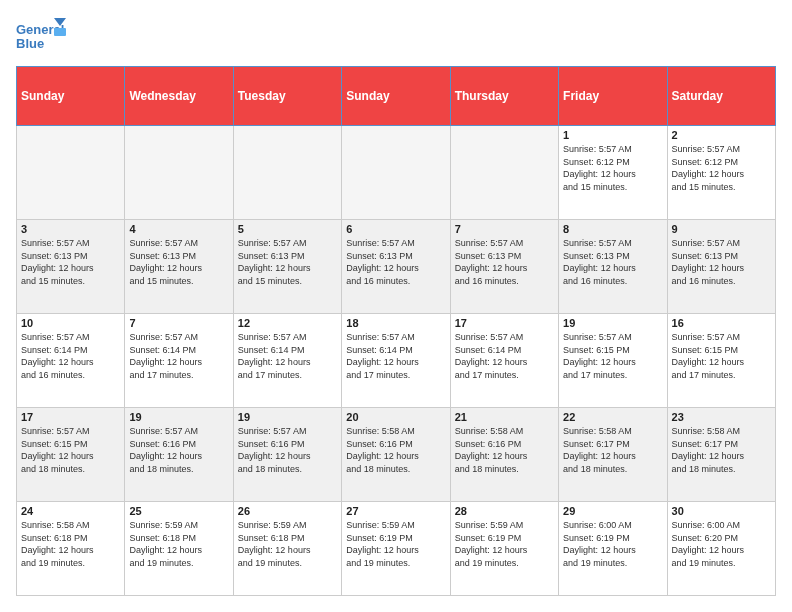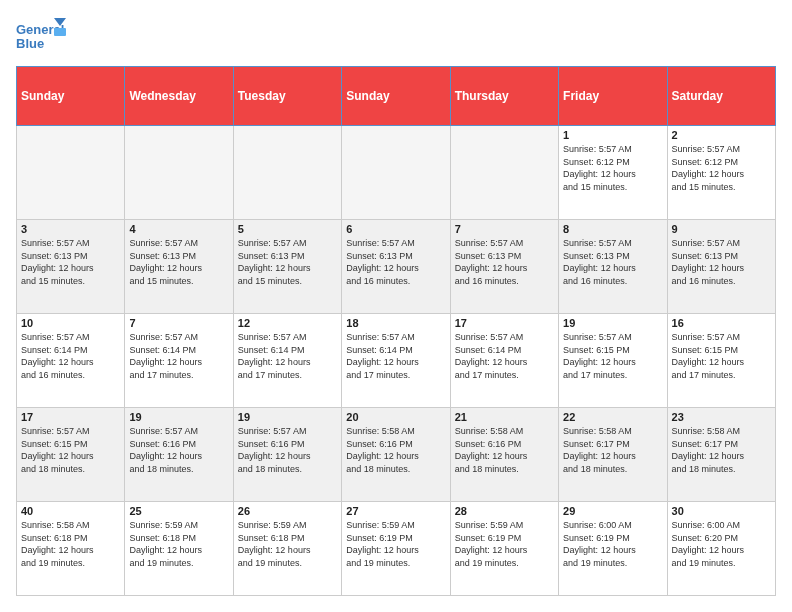--- a/index.html
+++ b/index.html
@@ -217,21 +217,21 @@
             <span class="day-num">22</span>
             <div class="day-info">Sunrise: 5:58 AM<br>Sunset: 6:17 PM<br>Daylight: 12 hours<br>and 18 minutes.</div>
           </td>
           <td class="shaded">
             <span class="day-num">23</span>
             <div class="day-info">Sunrise: 5:58 AM<br>Sunset: 6:17 PM<br>Daylight: 12 hours<br>and 18 minutes.</div>
           </td>
         </tr>
         <tr>
           <td>
-            <span class="day-num">40</span>
+            <span class="day-num">24</span>
             <div class="day-info">Sunrise: 5:58 AM<br>Sunset: 6:18 PM<br>Daylight: 12 hours<br>and 19 minutes.</div>
           </td>
           <td>
             <span class="day-num">25</span>
             <div class="day-info">Sunrise: 5:59 AM<br>Sunset: 6:18 PM<br>Daylight: 12 hours<br>and 19 minutes.</div>
           </td>
           <td>
             <span class="day-num">26</span>
             <div class="day-info">Sunrise: 5:59 AM<br>Sunset: 6:18 PM<br>Daylight: 12 hours<br>and 19 minutes.</div>
           </td>

